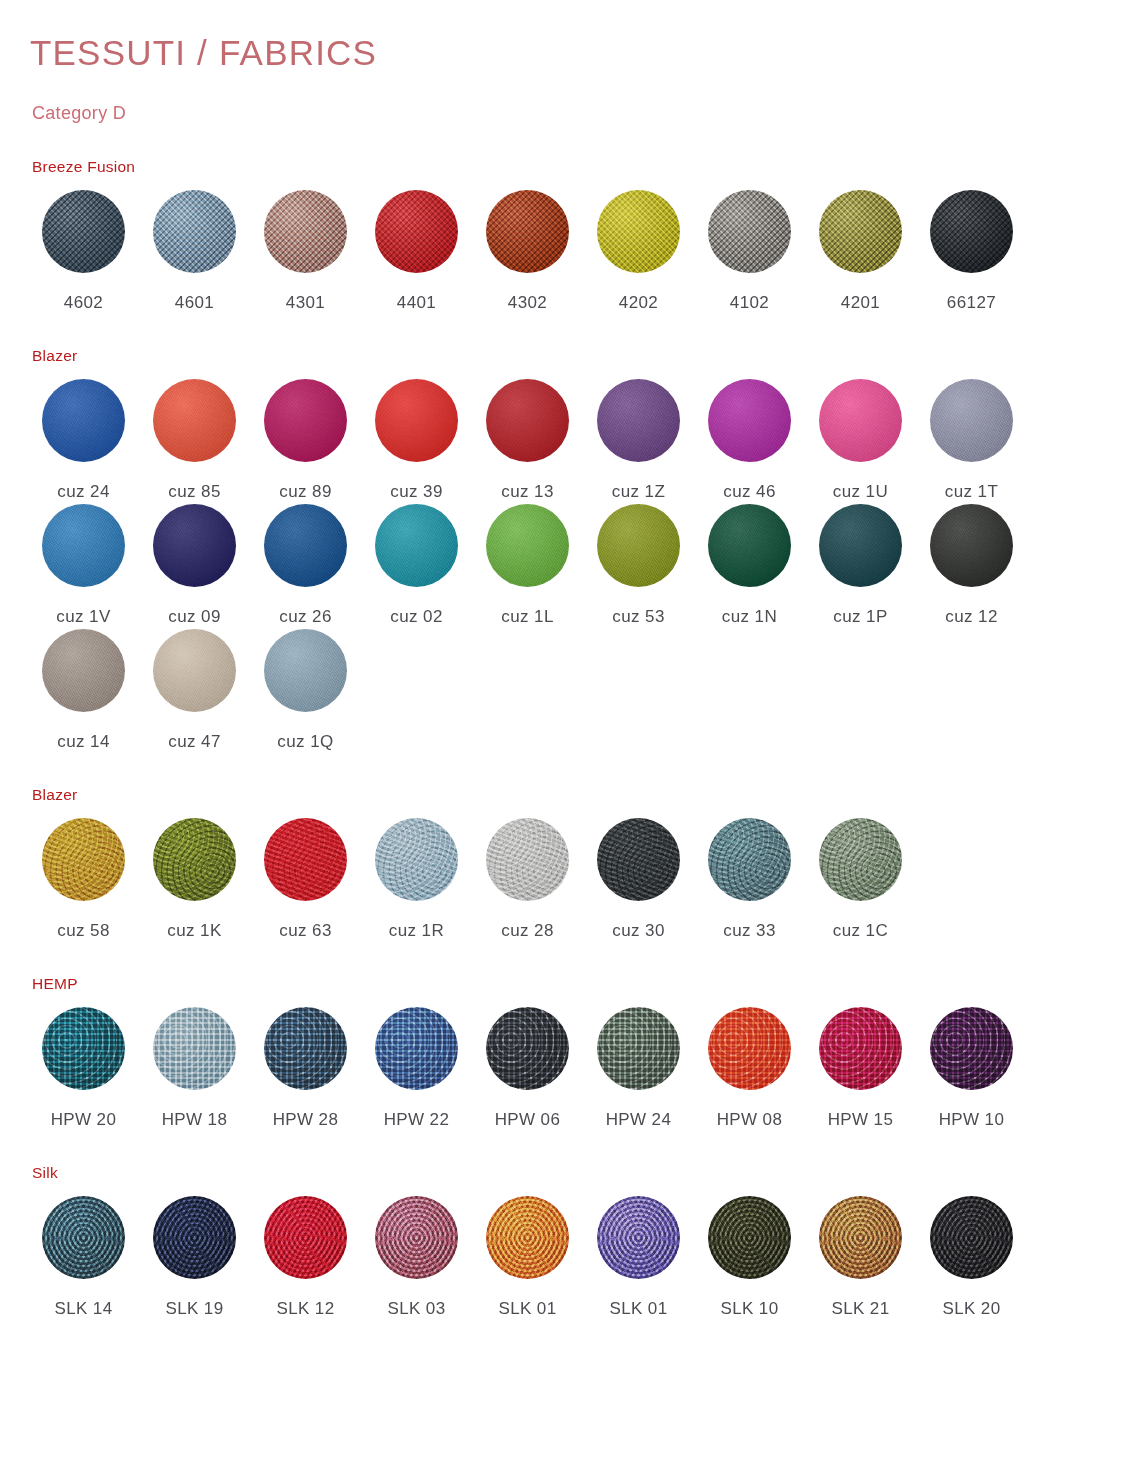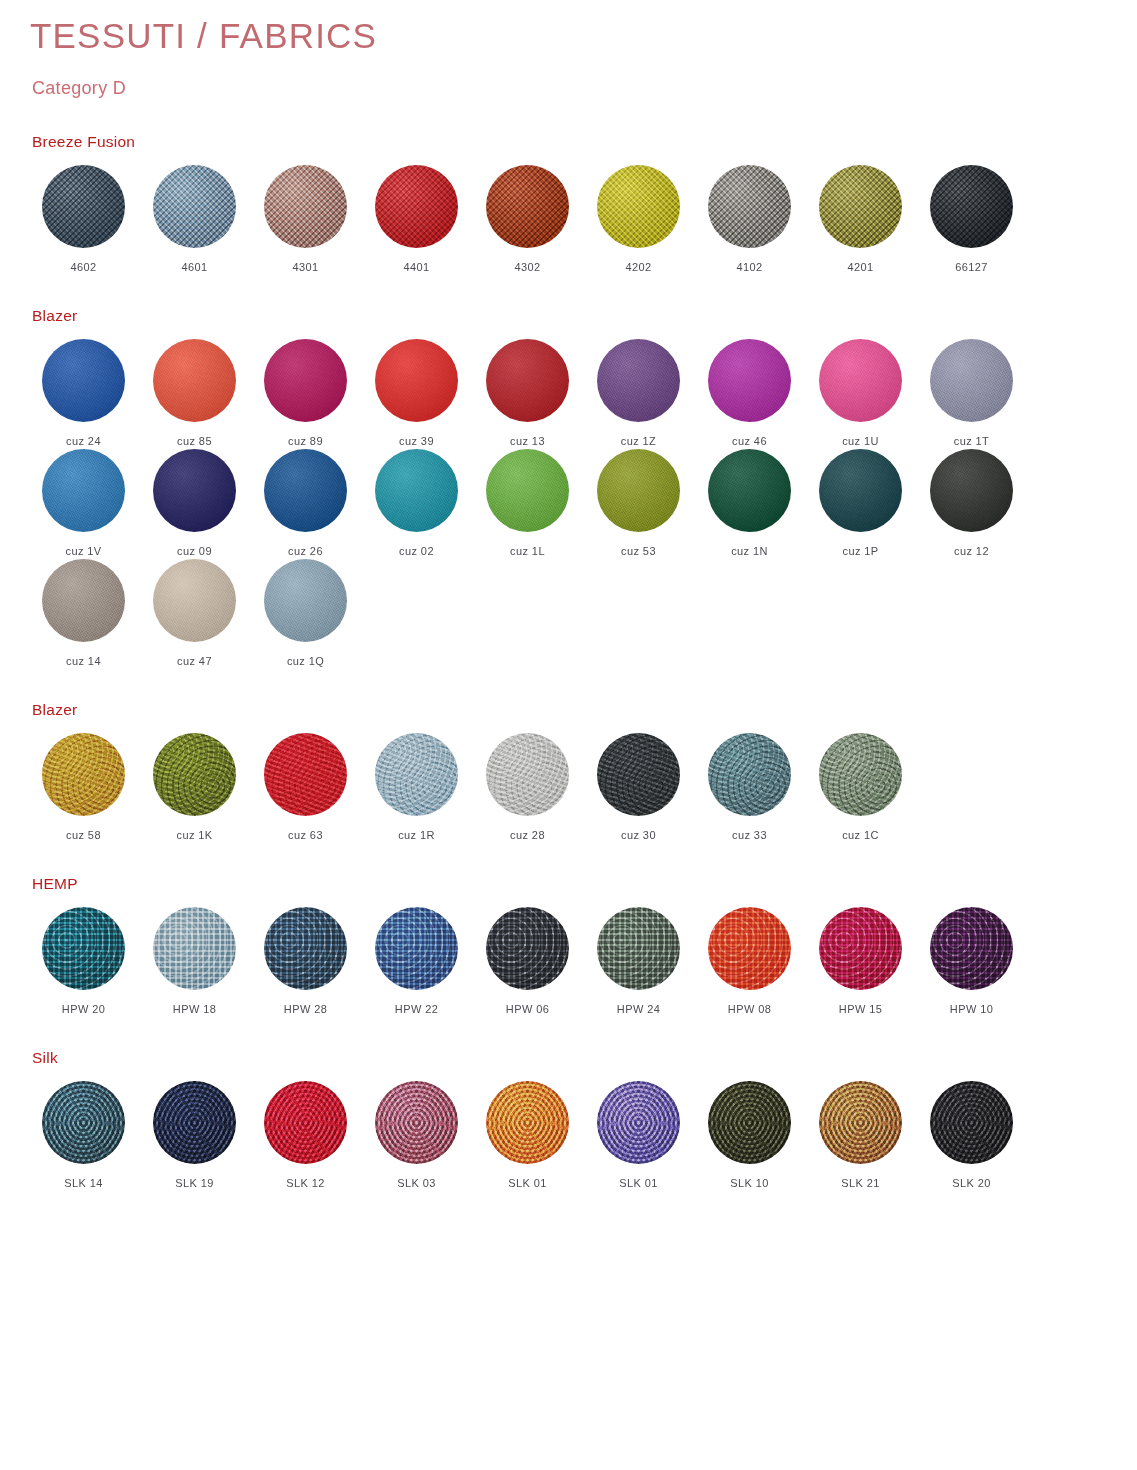--- a/index.html
+++ b/index.html
@@ -10,36 +10,36 @@
   }
   body {
     width: 1137px;
     height: 1470px;
     font-family: "Liberation Sans", sans-serif;
     color: #4a4a4a;
     overflow: hidden;
     position: relative;
   }
 
-  .page { padding: 14px 28px 0 28px; }
+  .page { padding: 31px 28px 0 28px; }
 
   
   .page-title {
     font-size: 35px;
     font-weight: 400;
     letter-spacing: 1.2px;
     color: #c16a70;
     margin: 0 0 0 2px;
     line-height: 1.25;
   }
   .category-label {
     font-size: 18px;
     font-weight: 400;
     color: #cc6d74;
-    margin: 20px 0 0 4px;
+    margin: 28px 0 0 4px;
     letter-spacing: 0.3px;
   }
 
   .section { margin-top: 34px; }
   .section-title {
     font-size: 15.5px;
     font-weight: 400;
     color: #b91c1c;
     letter-spacing: 0.25px;
     margin: 0 0 14px 4px;
@@ -59,22 +59,22 @@
     align-items: center;
   }
   .swatch-disc {
     width: 83px;
     height: 83px;
     border-radius: 50%;
     background-color: #888;
     background-blend-mode: overlay, overlay, normal;
   }
   .swatch-label {
-    margin-top: 13px;
-    font-size: 11px;
+    margin-top: 20px;
+    font-size: 17px;
     color: #4c4c52;
     letter-spacing: 0.4px;
     white-space: nowrap;
     text-align: center;
   }
 
   
   
   .tex-breeze {
     background-image:

